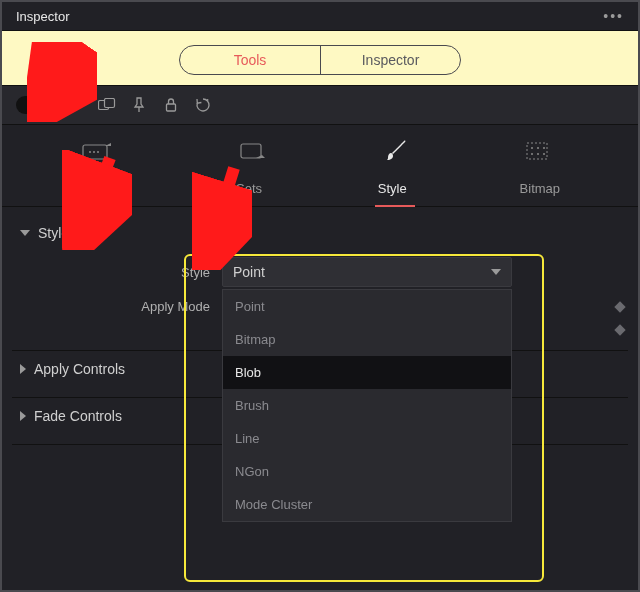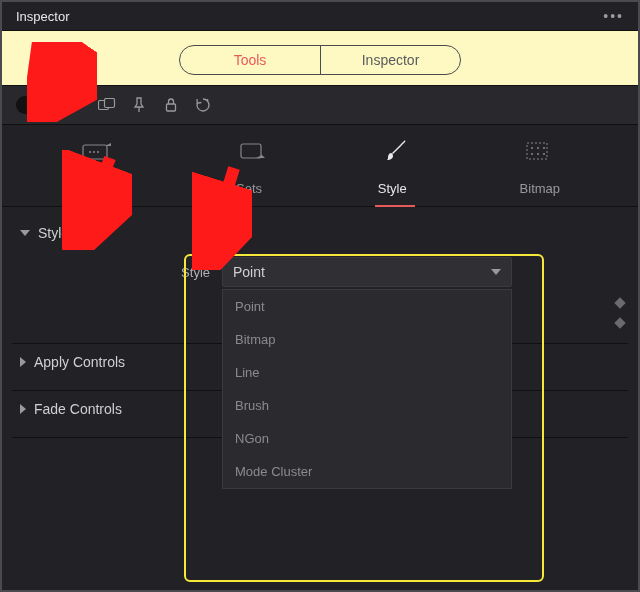--- a/index.html
+++ b/index.html
@@ -303,29 +303,31 @@
     <div class="field-label">Style</div>
     <div class="field-control">
       <div class="select-box">
         <span>Point</span>
         <div class="chev-down"></div>
       </div>
 
       <div class="dropdown" id="style-dropdown">
           <div class="opt">Point</div>
           <div class="opt">Bitmap</div>
+          <div class="opt hover">Blob</div>
+          <div class="opt">Brush</div>
           <div class="opt">Line</div>
-          <div class="opt">Brush</div>
           <div class="opt">NGon</div>
           <div class="opt">Mode Cluster</div>
         </div>
     </div>
   </div>
 
   <div class="field-row">
+    <div class="field-label">Apply Mode</div>
     <div class="field-control"></div>
     <div class="key-diamond"></div>
   </div>
 
   <div class="field-row">
     <div class="field-label"></div>
     <div class="field-control"></div>
     <div class="key-diamond"></div>
   </div>
 

